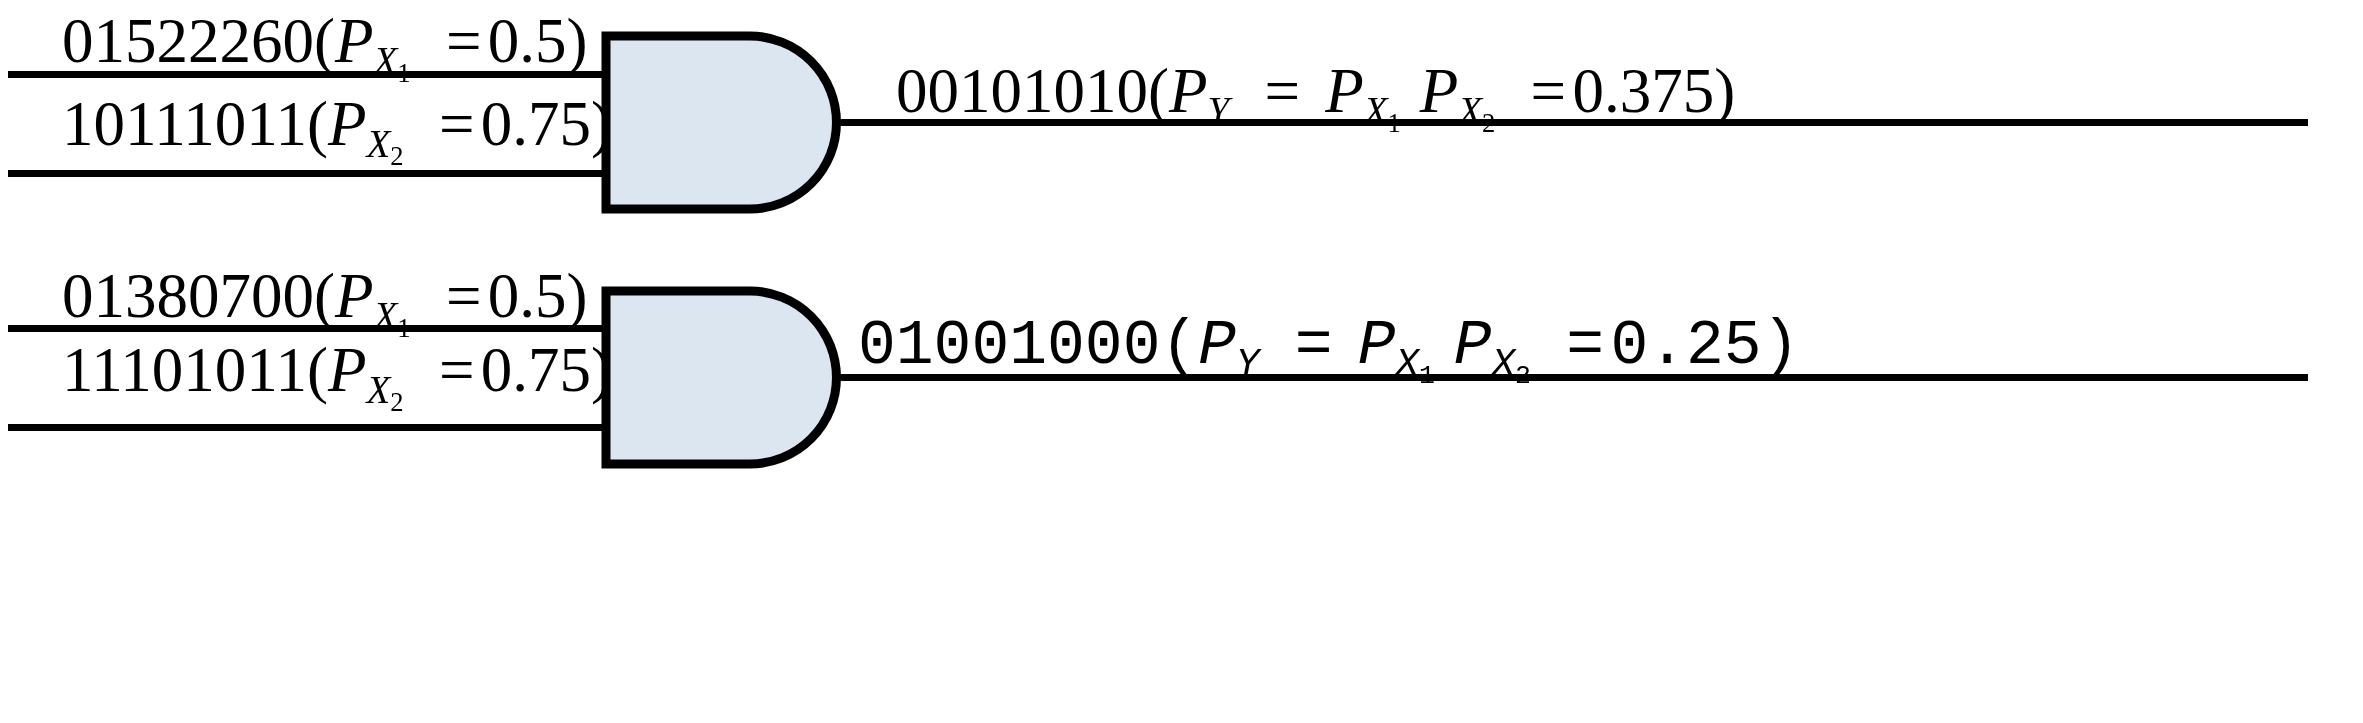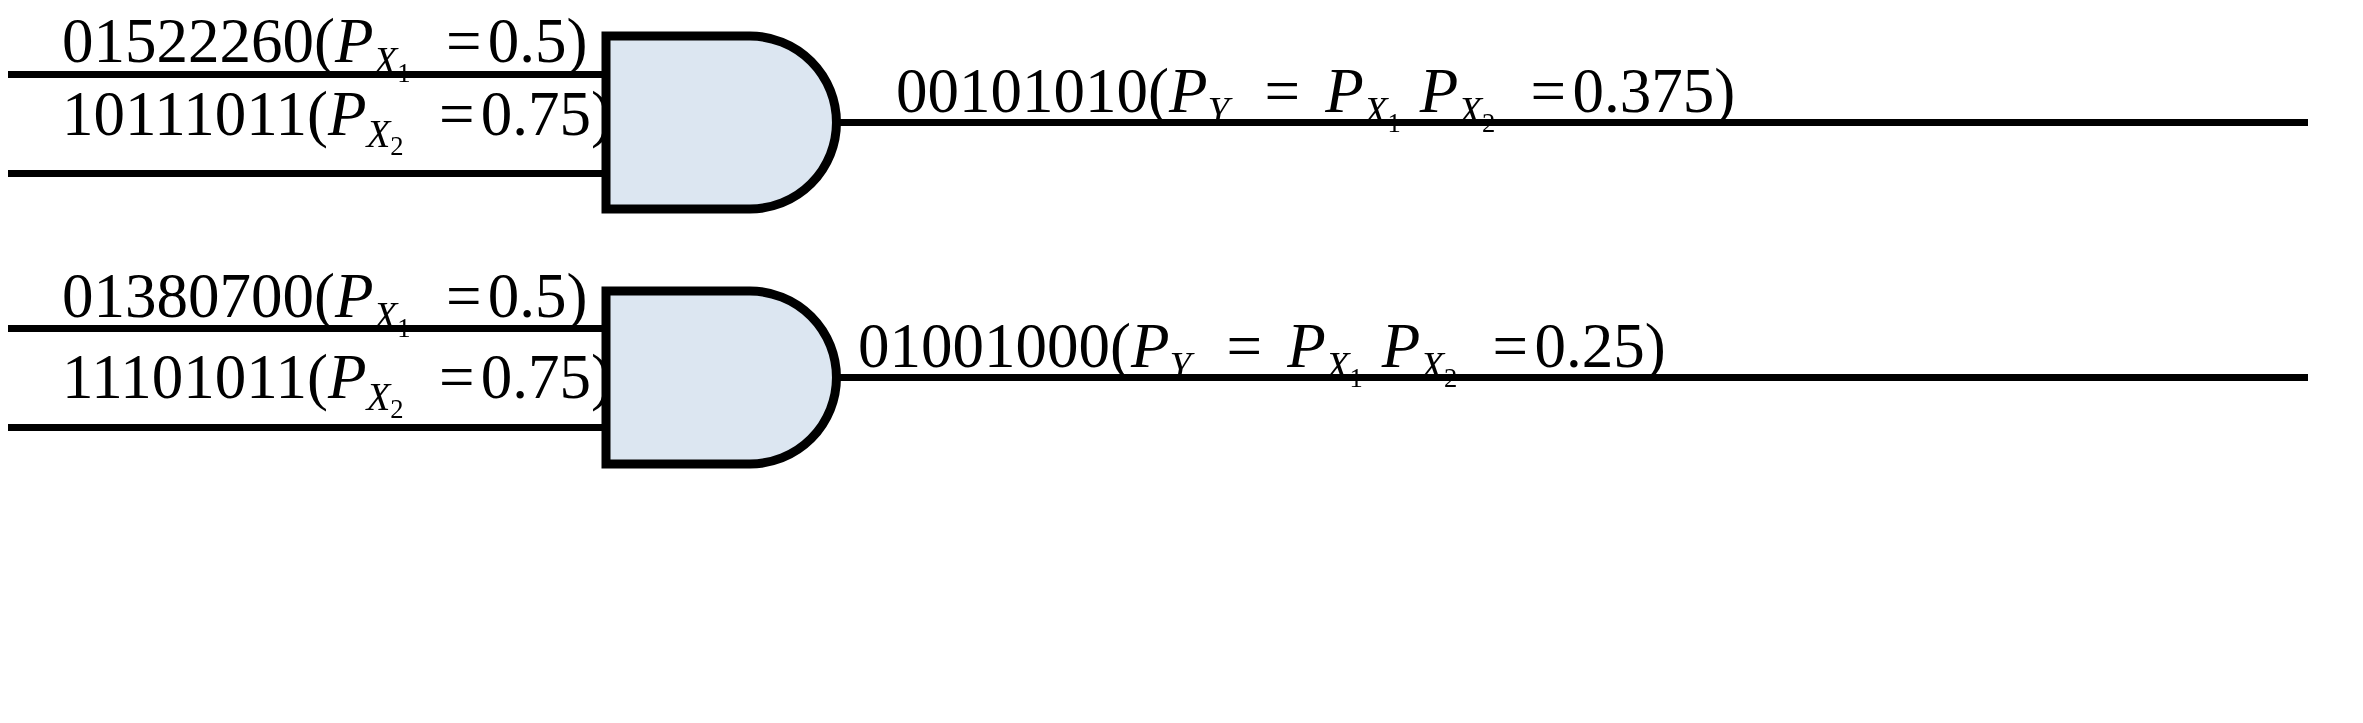--- a/index.html
+++ b/index.html
@@ -68,21 +68,21 @@
 <body>
 
 <div id="canvas">
 
   <div class="formula" style="left:62px; top:10px;">
     <span class="bits">01522260</span><span class="paren">(</span><span class="var">P</span><span class="sub"><span>X</span><span class="subsub">1</span></span><span class="gap-md"></span><span class="op">=</span><span class="num">0.5</span><span class="paren">)</span>
   </div>
 
   <div class="wire" style="left:8px; top:71px; width:597px;"></div>
 
-  <div class="formula" style="left:62px; top:83px;font-family:Liberation Serif, serif;">
+  <div class="formula" style="left:62px; top:93px;font-family:Liberation Serif, serif;">
     <span class="bits">10111011</span><span class="paren">(</span><span class="var">P</span><span class="sub"><span>X</span><span class="subsub">2</span></span><span class="gap-md"></span><span class="op">=</span><span class="num">0.75</span><span class="paren">)</span>
   </div>
 
   <div class="wire" style="left:8px; top:170px; width:597px;"></div>
 
   <div class="gate" style="left:598px; top:30px;">
     <svg width="250" height="185" viewBox="0 0 250 185">
       <path d="M 8 6 L 152 6 A 86.5 86.5 0 0 1 152 179 L 8 179 Z" fill="#dce6f1" stroke="#000000" stroke-width="9" stroke-linejoin="miter"></path>
     </svg>
   </div>
@@ -92,31 +92,31 @@
   <div class="formula" style="left:896px; top:60px;">
     <span class="bits">00101010</span><span class="paren">(</span><span class="var">P</span><span class="sub">Y</span><span class="gap-md"></span><span class="op">=</span><span class="gap-sm"></span><span class="var">P</span><span class="sub"><span>X</span><span class="subsub">1</span></span><span class="gap-sm"></span><span class="var">P</span><span class="sub"><span>X</span><span class="subsub">2</span></span><span class="gap-md"></span><span class="op">=</span><span class="num">0.375</span><span class="paren">)</span>
   </div>
 
   <div class="formula" style="left:62px; top:265px;">
     <span class="bits">01380700</span><span class="paren">(</span><span class="var">P</span><span class="sub"><span>X</span><span class="subsub">1</span></span><span class="gap-md"></span><span class="op">=</span><span class="num">0.5</span><span class="paren">)</span>
   </div>
 
   <div class="wire" style="left:8px; top:325px; width:597px;"></div>
 
-  <div class="formula" style="left:62px; top:346px;">
+  <div class="formula" style="left:62px; top:339px;">
     <span class="bits">11101011</span><span class="paren">(</span><span class="var">P</span><span class="sub"><span>X</span><span class="subsub">2</span></span><span class="gap-md"></span><span class="op">=</span><span class="num">0.75</span><span class="paren">)</span>
   </div>
 
   <div class="wire" style="left:8px; top:424px; width:597px;"></div>
 
   <div class="gate" style="left:598px; top:285px;">
     <svg width="250" height="185" viewBox="0 0 250 185">
       <path d="M 8 6 L 152 6 A 86.5 86.5 0 0 1 152 179 L 8 179 Z" fill="#dce6f1" stroke="#000000" stroke-width="9" stroke-linejoin="miter"></path>
     </svg>
   </div>
 
   <div class="wire" style="left:838px; top:374px; width:1470px;"></div>
 
-  <div class="formula" style="left:858px; top:315px;">
+  <div class="formula" style="left:858px; top:315px;font-family:Liberation Mono, monospace;">
     <span class="bits">01001000</span><span class="paren">(</span><span class="var">P</span><span class="sub">Y</span><span class="gap-md"></span><span class="op">=</span><span class="gap-sm"></span><span class="var">P</span><span class="sub"><span>X</span><span class="subsub">1</span></span><span class="gap-sm"></span><span class="var">P</span><span class="sub"><span>X</span><span class="subsub">2</span></span><span class="gap-md"></span><span class="op">=</span><span class="num">0.25</span><span class="paren">)</span>
   </div>
 
 </div>
 
 </body></html>

